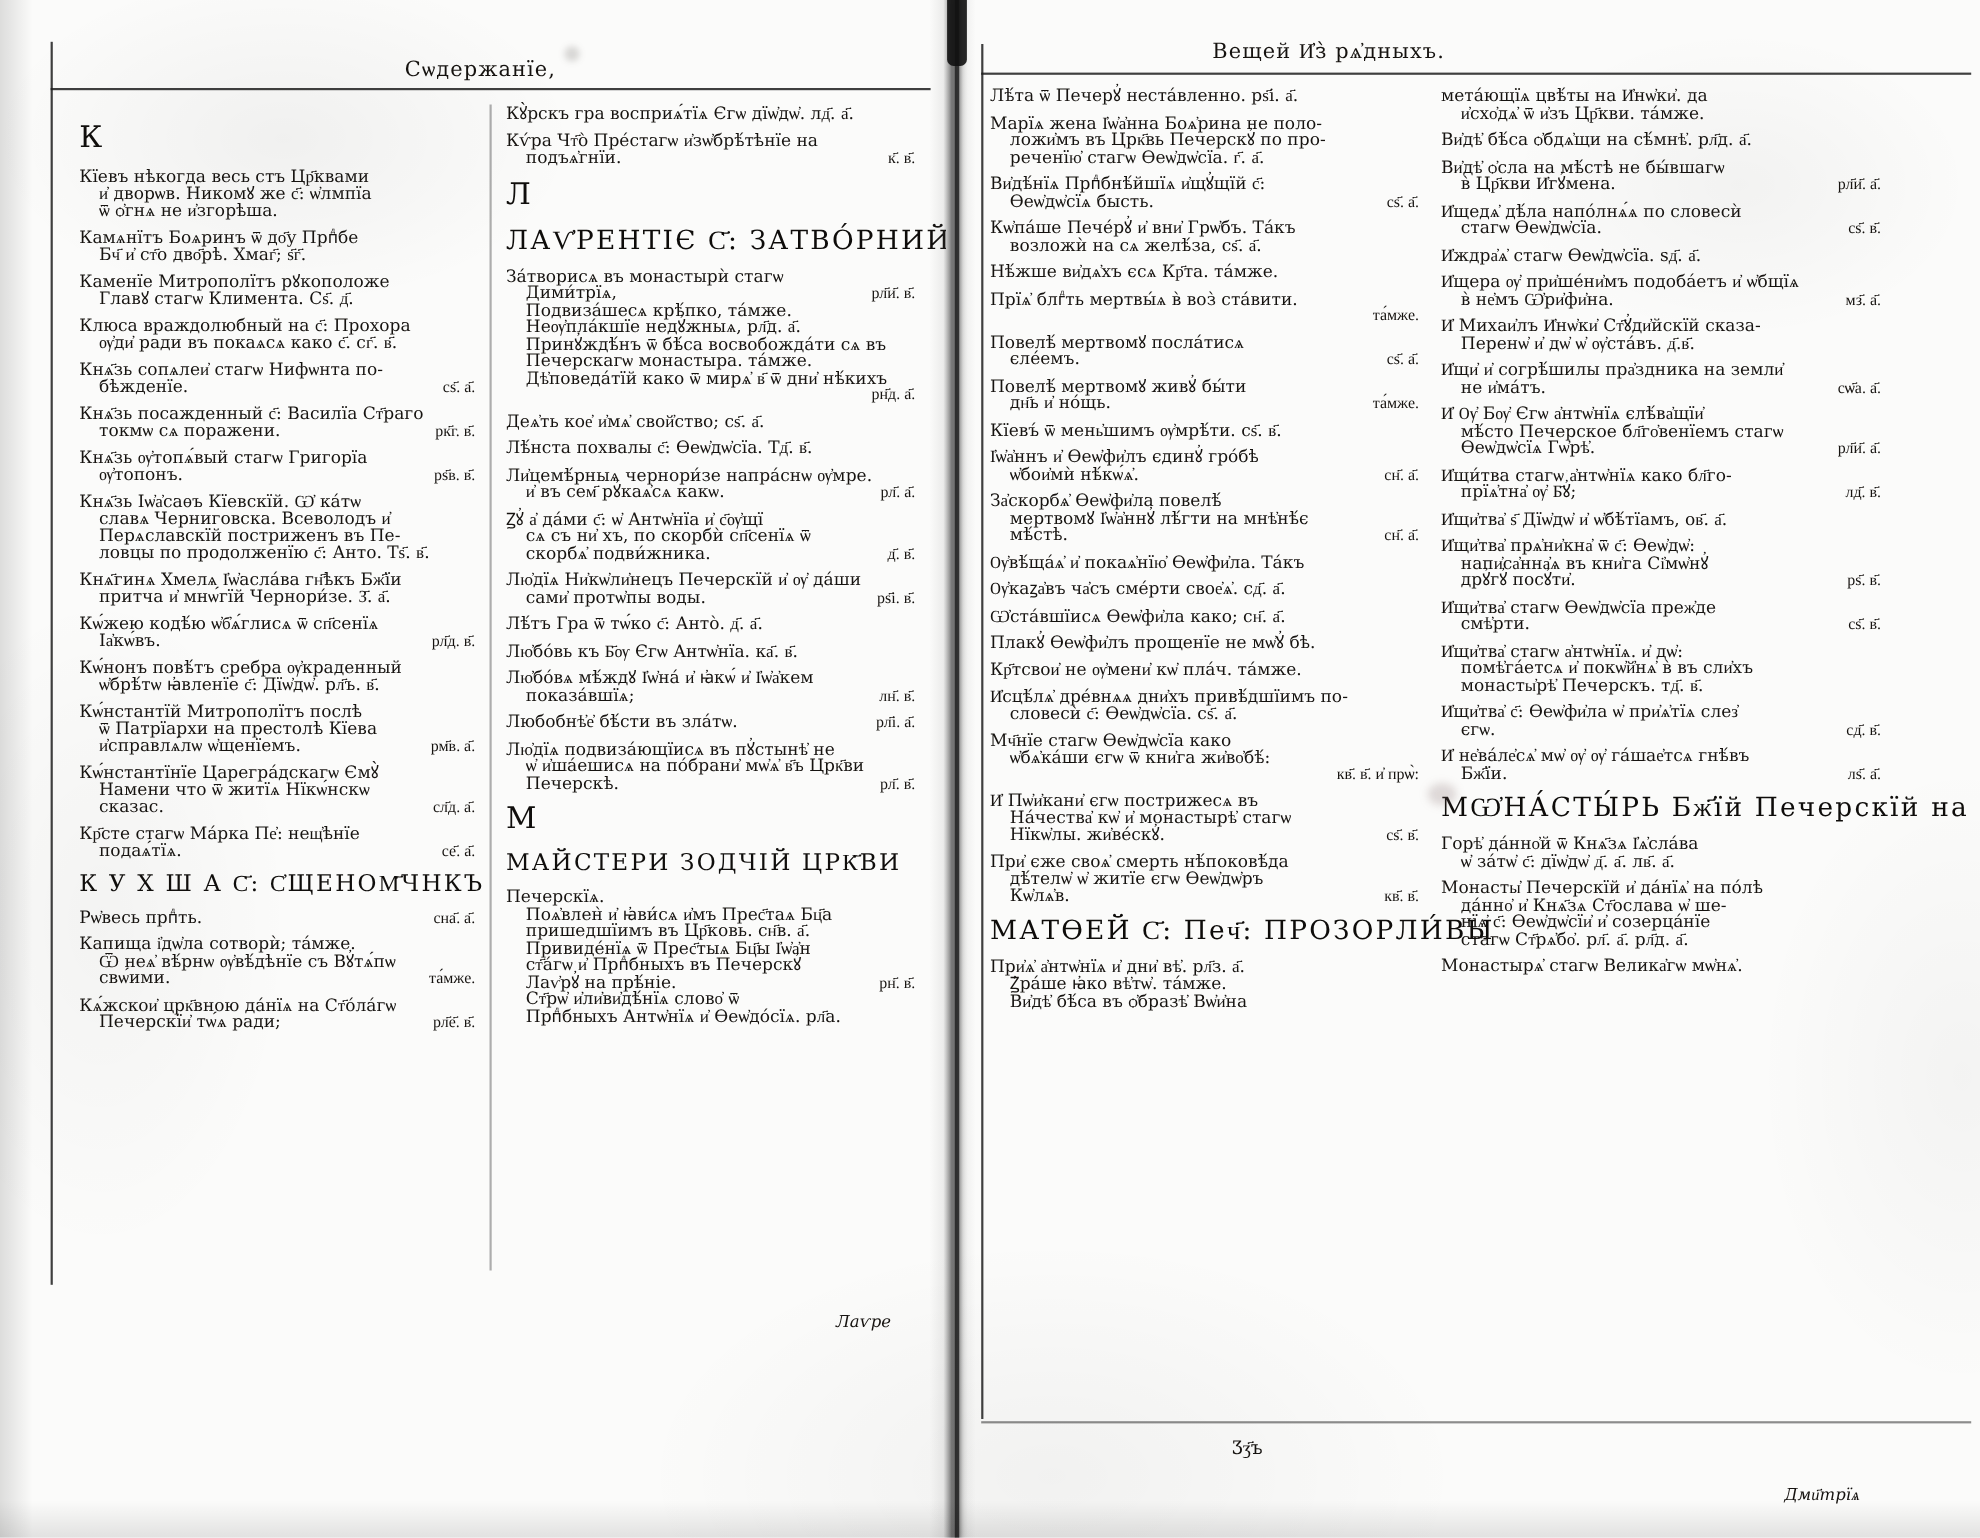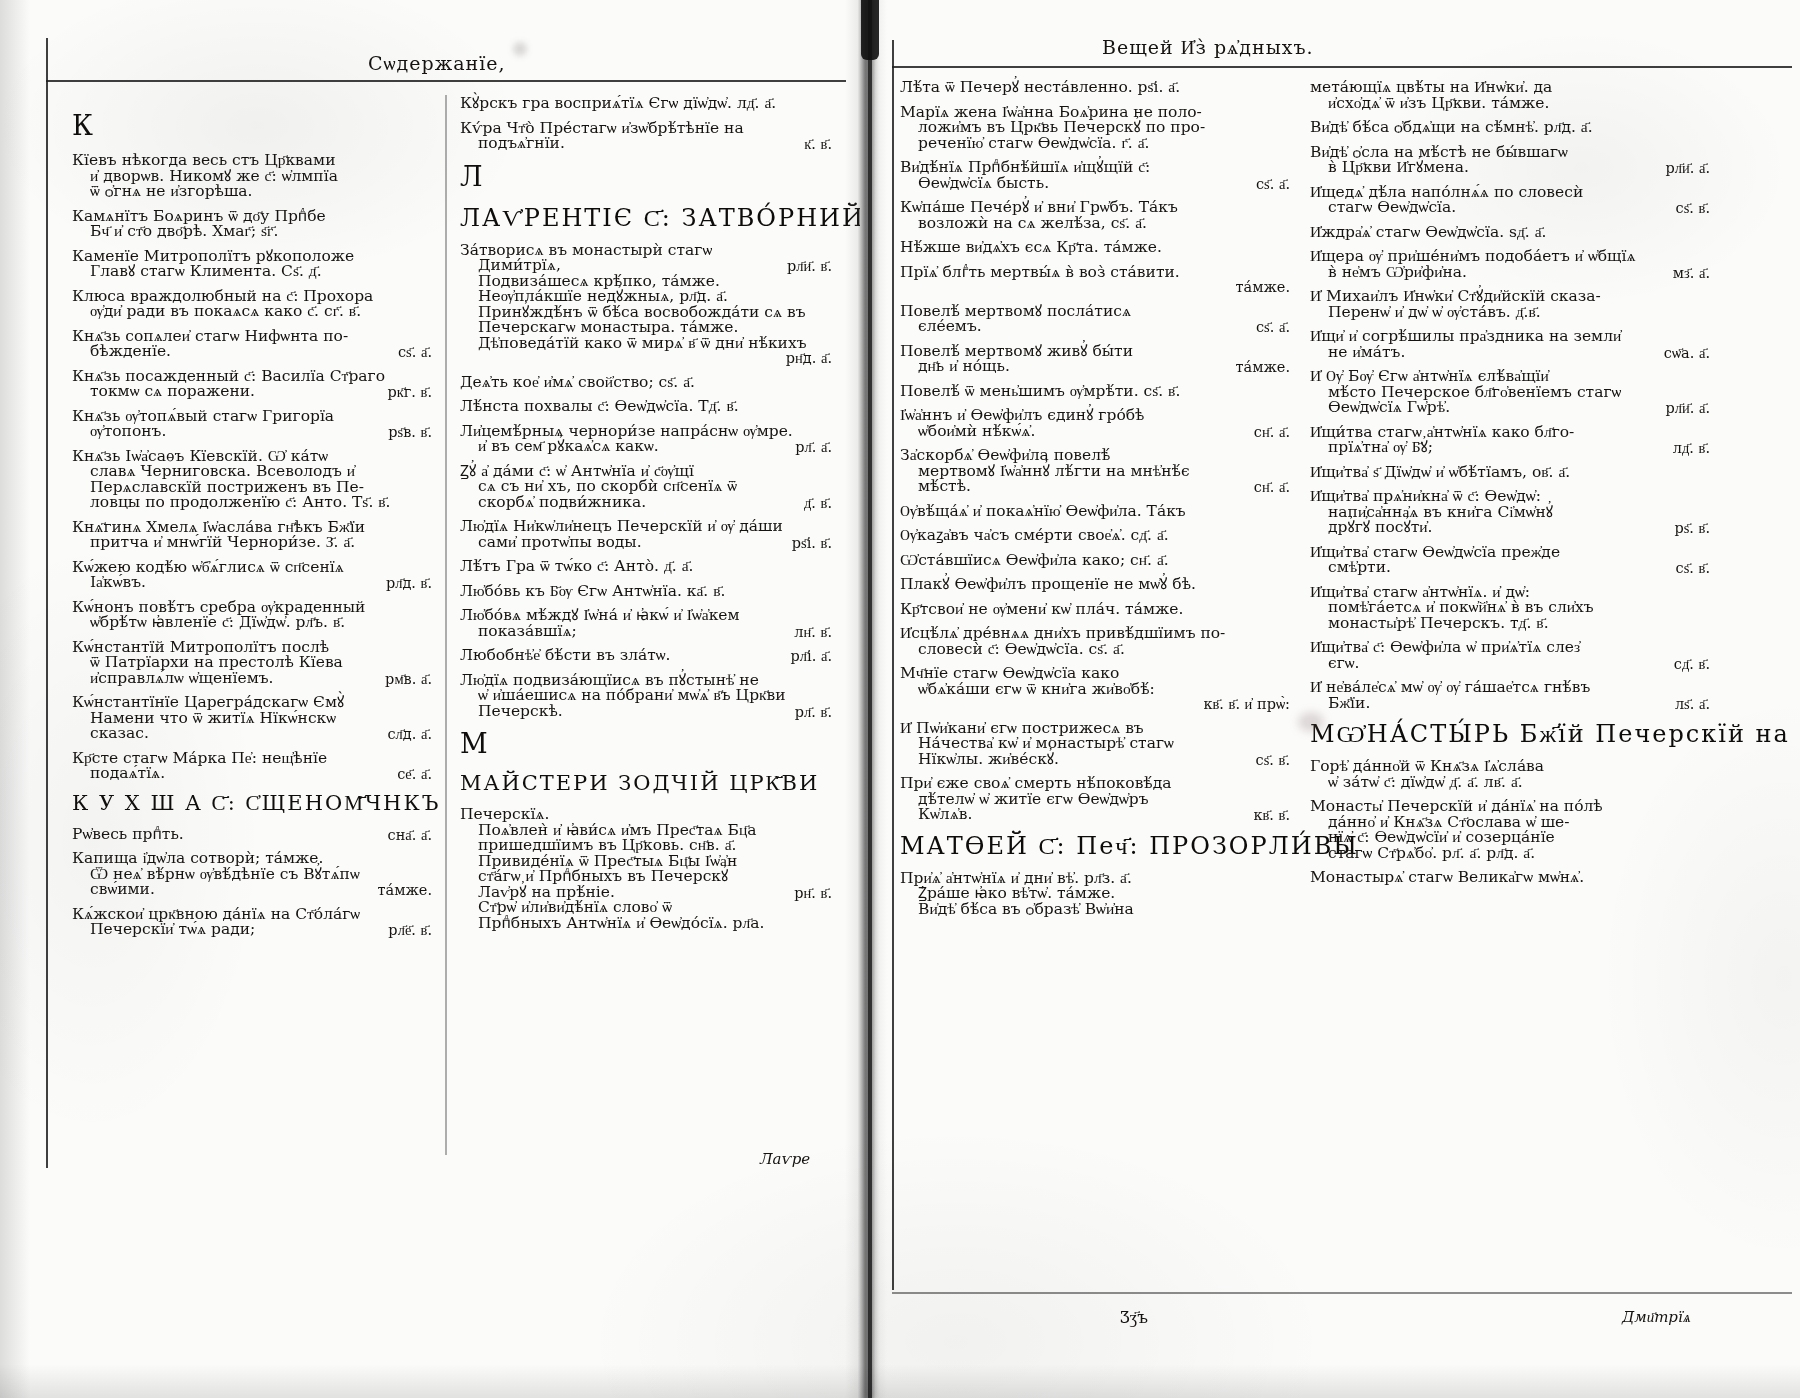--- a/index.html
+++ b/index.html
@@ -41,31 +41,31 @@
 
   .running-head{position:absolute;font-size:19px;letter-spacing:1px;color:#15120f;
     font-family:"DejaVu Serif",serif;white-space:nowrap;}
 
   .col{position:absolute;}
   .line{display:flex;align-items:flex-end;color:#161310;
     font-size:15.5px;line-height:1.0;white-space:nowrap;
     font-family:"DejaVu Serif",serif;}
   .line .t{flex:0 0 auto;}
   .line .dots{flex:1 1 auto;}
-  .line .pg{flex:0 0 auto;padding-left:8px;font-size:14.5px;}
+  .line .pg{flex:0 0 auto;padding-left:8px;font-size:14.5px;font-family:Liberation Serif, serif;}
 
   .ln{margin-bottom:9px;}
   .ind1{padding-left:18px;}
 
   .head-letter{font-size:27px;letter-spacing:3px;color:#100e0c;margin-bottom:12px;}
   .head-entry{font-size:21px;letter-spacing:2px;color:#100e0c;margin-bottom:11px;white-space:nowrap;}
   .head-entry-big{font-size:24px;letter-spacing:2px;color:#0e0c0a;margin-bottom:11px;white-space:nowrap;}
 
   .folio{position:absolute;font-size:17px;color:#15120f;}
-  .catchword{position:absolute;font-size:15px;color:#15120f;font-style:italic;}
+  .catchword{position:absolute;font-size:15px;color:#15120f;font-style:italic;margin-top:42px;}
 
   .smudge{position:absolute;border-radius:50%;background:rgba(60,55,50,.18);filter:blur(3px);}
   .smudge2{position:absolute;border-radius:50%;background:rgba(120,90,90,.22);filter:blur(4px);}
 
   .edge-shadow-l{position:absolute;left:0;top:0;width:30px;height:1398px;
     background:linear-gradient(to right, rgba(0,0,0,.12), rgba(0,0,0,0));}
   .edge-shadow-r{position:absolute;right:0;top:0;width:26px;height:1398px;
     background:linear-gradient(to left, rgba(0,0,0,.10), rgba(0,0,0,0));}
   .edge-shadow-b{position:absolute;left:0;bottom:0;width:1800px;height:34px;
     background:linear-gradient(to top, rgba(0,0,0,.10), rgba(0,0,0,0));}
@@ -569,21 +569,21 @@
             <span class="dots"></span>
           </div>
           <div class="line ind1">
             <span class="t">дн҃ь и҆ но́щь.</span>
             <span class="dots"></span>
             <span class="pg">та́мже.</span>
           </div>
         </div>
         <div class="ln">
           <div class="line">
-            <span class="t">Повелѣ́ ѿ мень҆шимъ ѹ҆мрѣ́ти.  сѕ҃. в҃.</span>
+            <span class="t">Кїевъ́ ѿ мень҆шимъ ѹ҆мрѣ́ти.  сѕ҃. в҃.</span>
             <span class="dots"></span>
           </div>
         </div>
         <div class="ln">
           <div class="line">
             <span class="t">І҆ѡ҆а҆ннъ и҆ Ѳеѡ҆фи҆лъ єдинꙋ҆ гро́бѣ</span>
             <span class="dots"></span>
           </div>
           <div class="line ind1">
             <span class="t">ѡ҆бои҆мѝ нѣ́кѡ́ѧ҆.</span>

